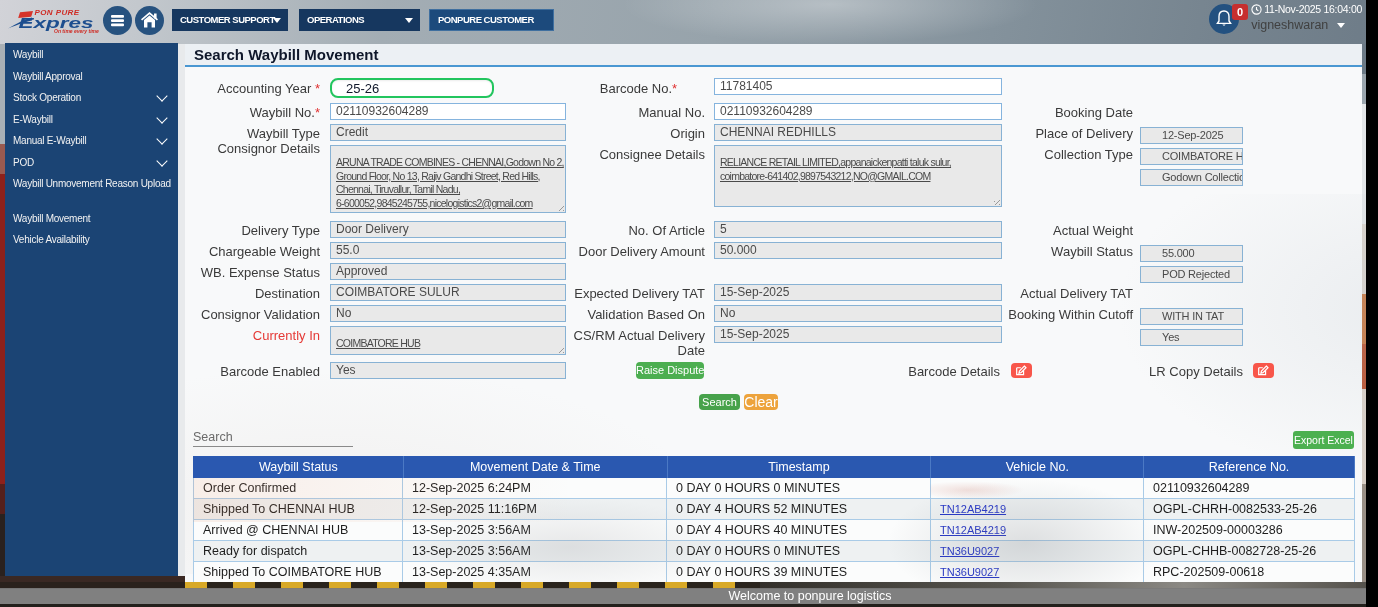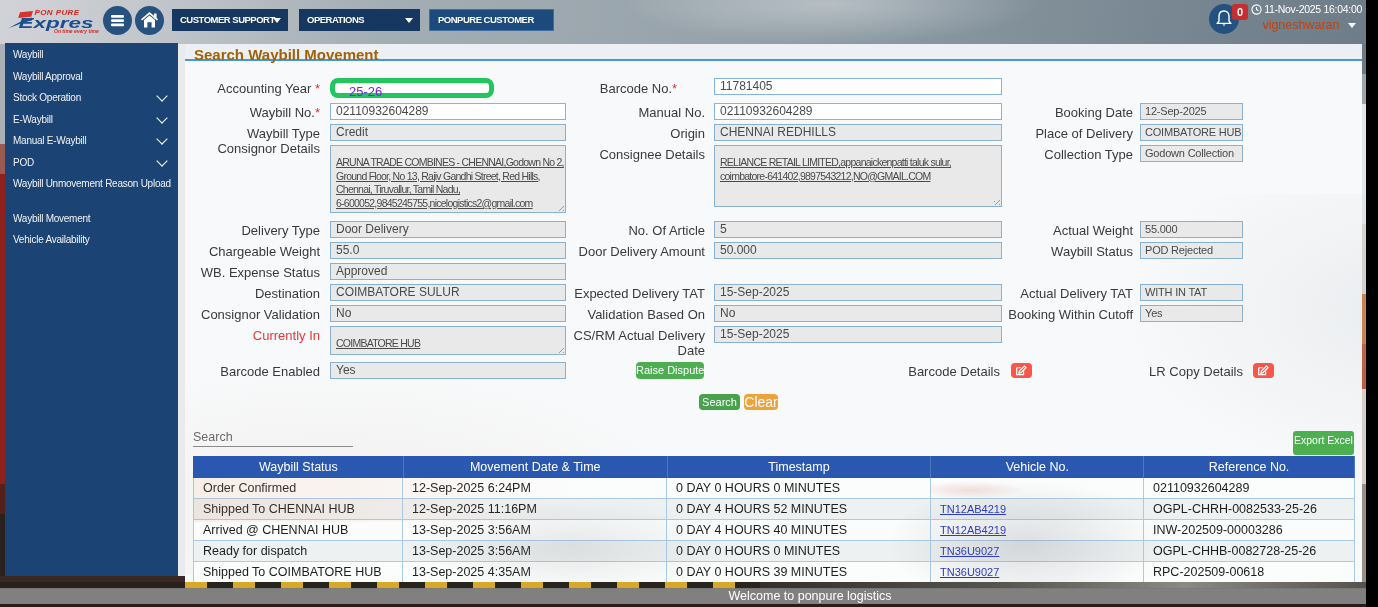--- a/index.html
+++ b/index.html
@@ -29,61 +29,61 @@
 #nav-home { left:135px; }
 .navbtn { position:absolute; top:9px; height:22px; background:#16375f; color:#fff; font-size:9.5px; font-weight:bold; line-height:22px; padding-left:8px; letter-spacing:-0.5px; white-space:nowrap; }
 .navbtn .caret { position:absolute; right:7px; top:9px; margin-left:0; }
 .caret { display:inline-block; width:0; height:0; border-left:4px solid transparent; border-right:4px solid transparent; border-top:5px solid #fff; margin-left:8px; vertical-align:middle; }
 #btn-cs { left:172px; width:116px; }
 #btn-op { left:299px; width:121px; }
 #btn-pl { left:429px; width:125px; background:#1c4a7c; border:1px solid #3f6f9f; line-height:20px; }
 #bell { position:absolute; left:1209px; top:4px; width:30px; height:30px; border-radius:50%; background:#235180; }
 #badge { position:absolute; left:1232px; top:4px; width:16px; height:16px; background:#c62f2f; border-radius:3px; color:#fff; font-size:11px; font-weight:bold; text-align:center; line-height:16px; }
 #topdate { position:absolute; left:1246px; top:3px; width:116px; height:12px; color:#fff; font-size:10.5px; letter-spacing:-0.3px; line-height:12px; text-align:right; white-space:nowrap; }
-#topuser { position:absolute; left:1240px; top:19px; width:116px; color:#c2410c; font-size:12.5px; text-align:right; line-height:13px; white-space:nowrap; }
+#topuser { position:absolute; left:1240px; top:19px; width:116px; color:#404040; font-size:12.5px; text-align:center; line-height:13px; white-space:nowrap; }
 #topuser .caret { border-top-color:#fff; margin-left:5px; }
 
 
 #sidebar { position:absolute; left:5px; top:43px; width:173px; height:534px; background:#1b4474; color:#f2f2f2; font-size:10px; }
 #sidebar .mi { position:absolute; left:8px; width:167px; line-height:15px; letter-spacing:-0.25px; }
 #sidebar .ch { position:absolute; left:153px; width:10px; height:10px; }
 #sidebar .ch:after { content:""; position:absolute; left:0; top:0; width:7px; height:7px; border-right:1.5px solid #fff; border-bottom:1.5px solid #fff; transform:rotate(45deg); }
 
 
 #content { position:absolute; left:185px; top:44px; width:1177px; height:538px; background:#f8f9fa; }
-#chead { position:absolute; left:0; top:0; width:1177px; height:17px; background:#ecf0f4; border-bottom:2px solid #4a97d2; color:#a16207; font-size:15px; font-weight:bold; line-height:22px; padding-left:9px; }
+#chead { position:absolute; left:0; top:0; width:1177px; height:23px; background:#ecf0f4; border-bottom:2px solid #4a97d2; color:#0f172a; font-size:15px; font-weight:bold; line-height:22px; padding-left:9px; }
 .faint1 { position:absolute; left:930px; top:150px; width:430px; height:290px; background:radial-gradient(ellipse at 70% 40%, rgba(190,198,205,0.25), rgba(190,198,205,0) 70%); }
 .faint2 { position:absolute; left:0px; top:330px; width:500px; height:200px; background:radial-gradient(ellipse at 30% 70%, rgba(210,200,190,0.18), rgba(210,200,190,0) 75%); }
 
 .lb { position:absolute; text-align:right; font-size:13px; color:#3a3a3a; line-height:15px; }
 .lb .rq { color:#e03131; }
 .c1l { left:185px; width:135px; }
 .c2l { left:572px; width:133px; }
 .c3l { left:998px; width:135px; }
 .in { position:absolute; height:17px; border:1px solid #85b4de; background:#fff; font-size:12px; color:#4a4a4a; line-height:15px; padding-left:5px; overflow:hidden; white-space:nowrap; }
 .ro { background:#e9e9e9; border-color:#88b2d4; }
 .ta { white-space:normal; line-height:13.6px; padding-top:10px; font-size:10.5px; letter-spacing:-0.75px;text-decoration:underline; }
 .rsz { position:absolute; right:1px; bottom:1px; width:9px; height:9px;
   background: linear-gradient(135deg, transparent 0 50%, #999 50% 55%, transparent 55% 70%, #999 70% 75%, transparent 75% 90%, #999 90% 95%, transparent 95%); }
 .c1 { left:330px; width:236px; }
 .c2 { left:714px; width:288px; }
-.c3 { left:1140px; width:103px; font-size:11px; padding-left:4px; letter-spacing:-0.2px; }
-
-#accsel { position:absolute; left:330px; top:78px; width:164px; height:20px; border:5px solid #22c55e; border-radius:8px; background:#fff; font-size:13px; color:#6d28d9; line-height:18px; padding-left:14px; box-shadow:inset 0 1px 2px rgba(0,0,0,0.08); }
+.c3 { left:1140px; width:103px; font-size:11px; padding-left:21px; letter-spacing:-0.2px;margin-top:24px; }
+
+#accsel { position:absolute; left:330px; top:78px; width:164px; height:20px; border:2px solid #22c55e; border-radius:8px; background:#fff; font-size:13px; color:#0f172a; line-height:18px; padding-left:14px; box-shadow:inset 0 1px 2px rgba(0,0,0,0.08); }
 
 .btn { position:absolute; color:#fff; font-size:12.5px; text-align:center; border-radius:4px; }
 #raise { left:636px; top:362px; width:68px; height:17px; background:#4cae50; line-height:17px; font-size:11px; white-space:nowrap; }
 #searchbtn { left:699px; top:394px; width:41px; height:16px; background:#47a24b; line-height:16px; font-size:11px; }
 #clearbtn { left:744px; top:394px; width:34px; height:16px; background:#eda33c; line-height:16px; font-size:14px; }
 .redic { position:absolute; width:21px; height:15px; background:#f8564a; border-radius:4px; }
 .redic svg { position:absolute; left:5px; top:2px; }
 
 
 #tsearch { position:absolute; left:193px; top:430px; width:160px; height:17px; border-bottom:1px solid #8a8a8a; color:#6a6a6a; font-size:12.5px; line-height:14px; }
-#export { position:absolute; left:1293px; top:431px; width:61px; height:24px; background:#4cb050; border-radius:3px; color:#fff; font-size:10.5px; text-align:center; line-height:18px; }
+#export { position:absolute; left:1293px; top:431px; width:61px; height:18px; background:#4cb050; border-radius:3px; color:#fff; font-size:10.5px; text-align:center; line-height:18px; }
 #tbl { position:absolute; left:193px; top:456px; width:1162px; }
 .trow { display:flex; width:1162px; }
 .trow > div { border-right:1px solid #a9cbe7; border-bottom:1px solid #a9cbe7; font-size:12.5px; color:#1e1e1e; line-height:20px; padding-left:9px; overflow:hidden; white-space:nowrap; height:21px; }
 .trow > div:first-child { border-left:1px solid #a9cbe7; }
 #thead { display:flex; width:1162px; background:#2a58b0; }
 #thead > div { color:#fff; font-size:12.5px; text-align:center; line-height:22px; height:22px; border-right:1px solid #4b79c4; padding:0; }
 #thead > div:first-child { border-left:1px solid #2a58b0; }
 .cw1 { width:210px; } .cw2 { width:264px; } .cw3 { width:264px; } .cw4 { width:213px; } .cw5 { width:211px; }
 #thead .cw1{width:211px;}
 .r-odd > div { background:#fbfcfc; }

